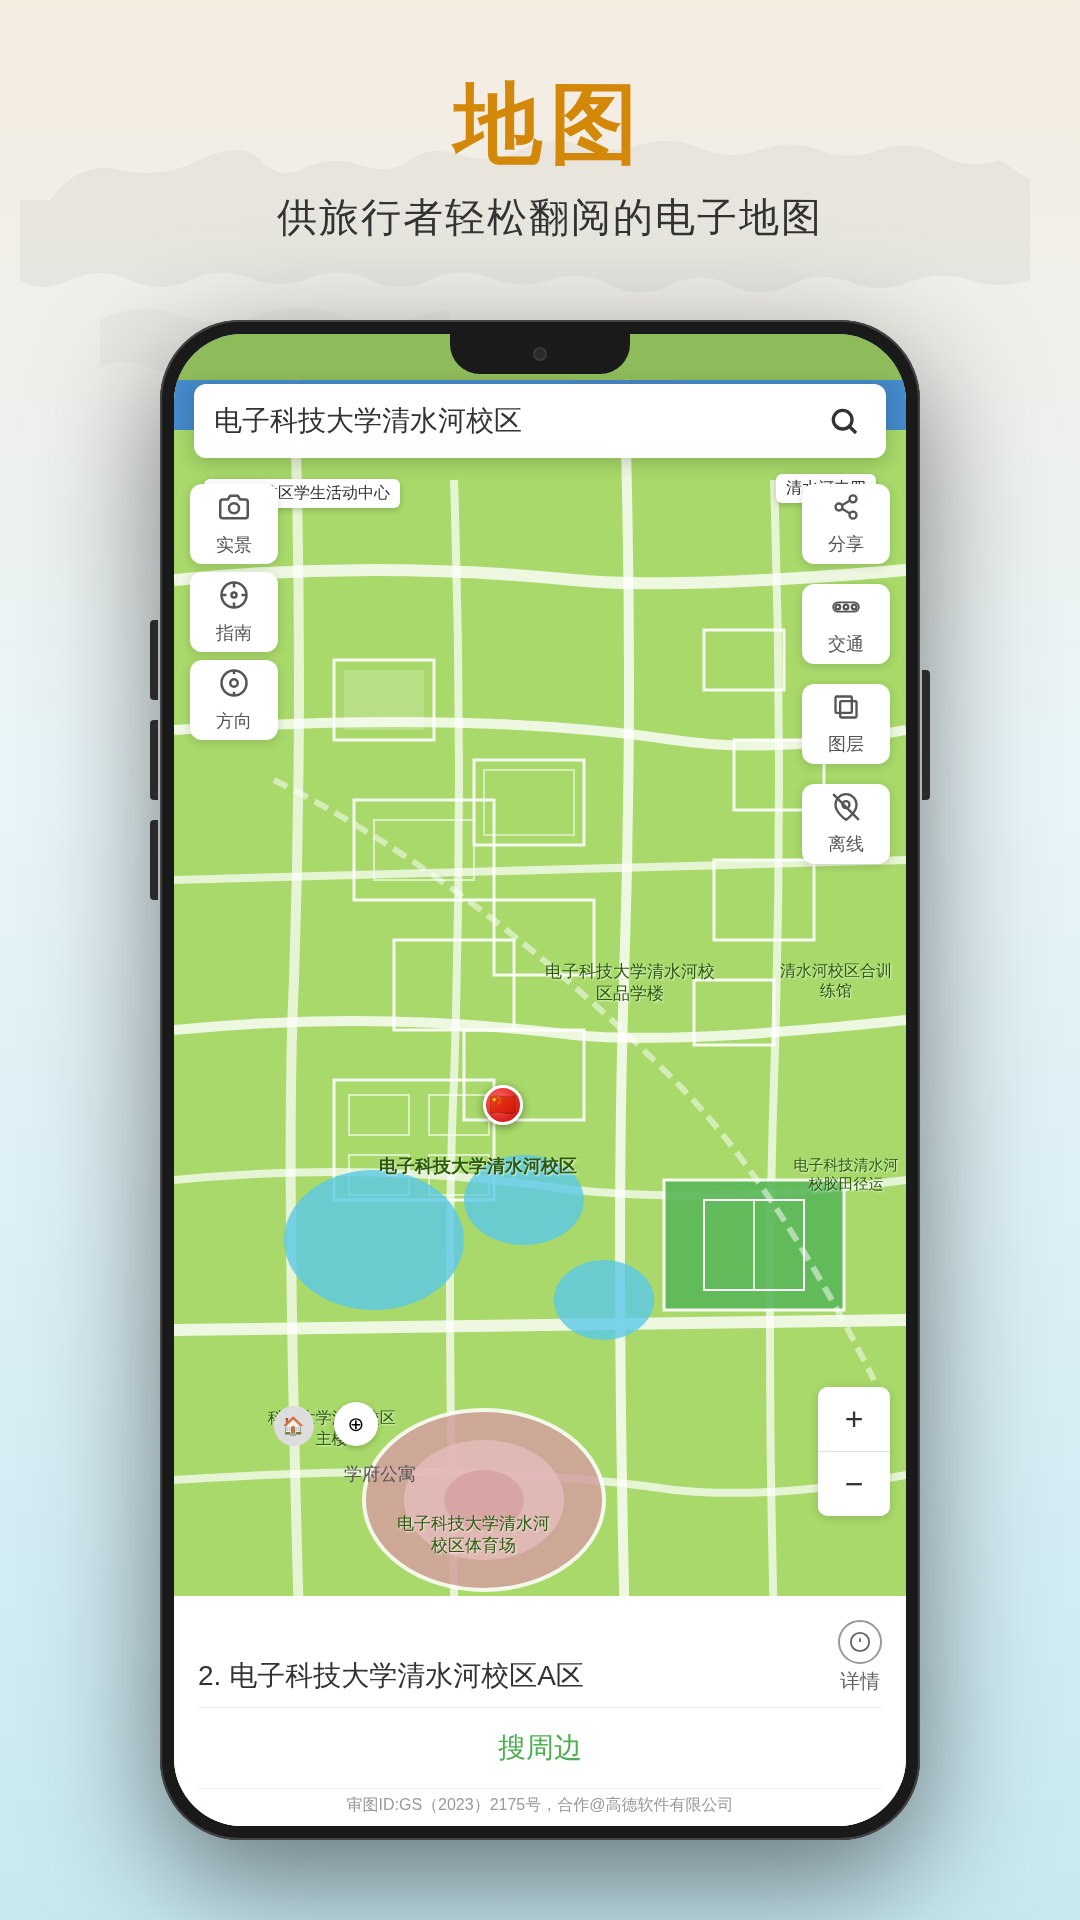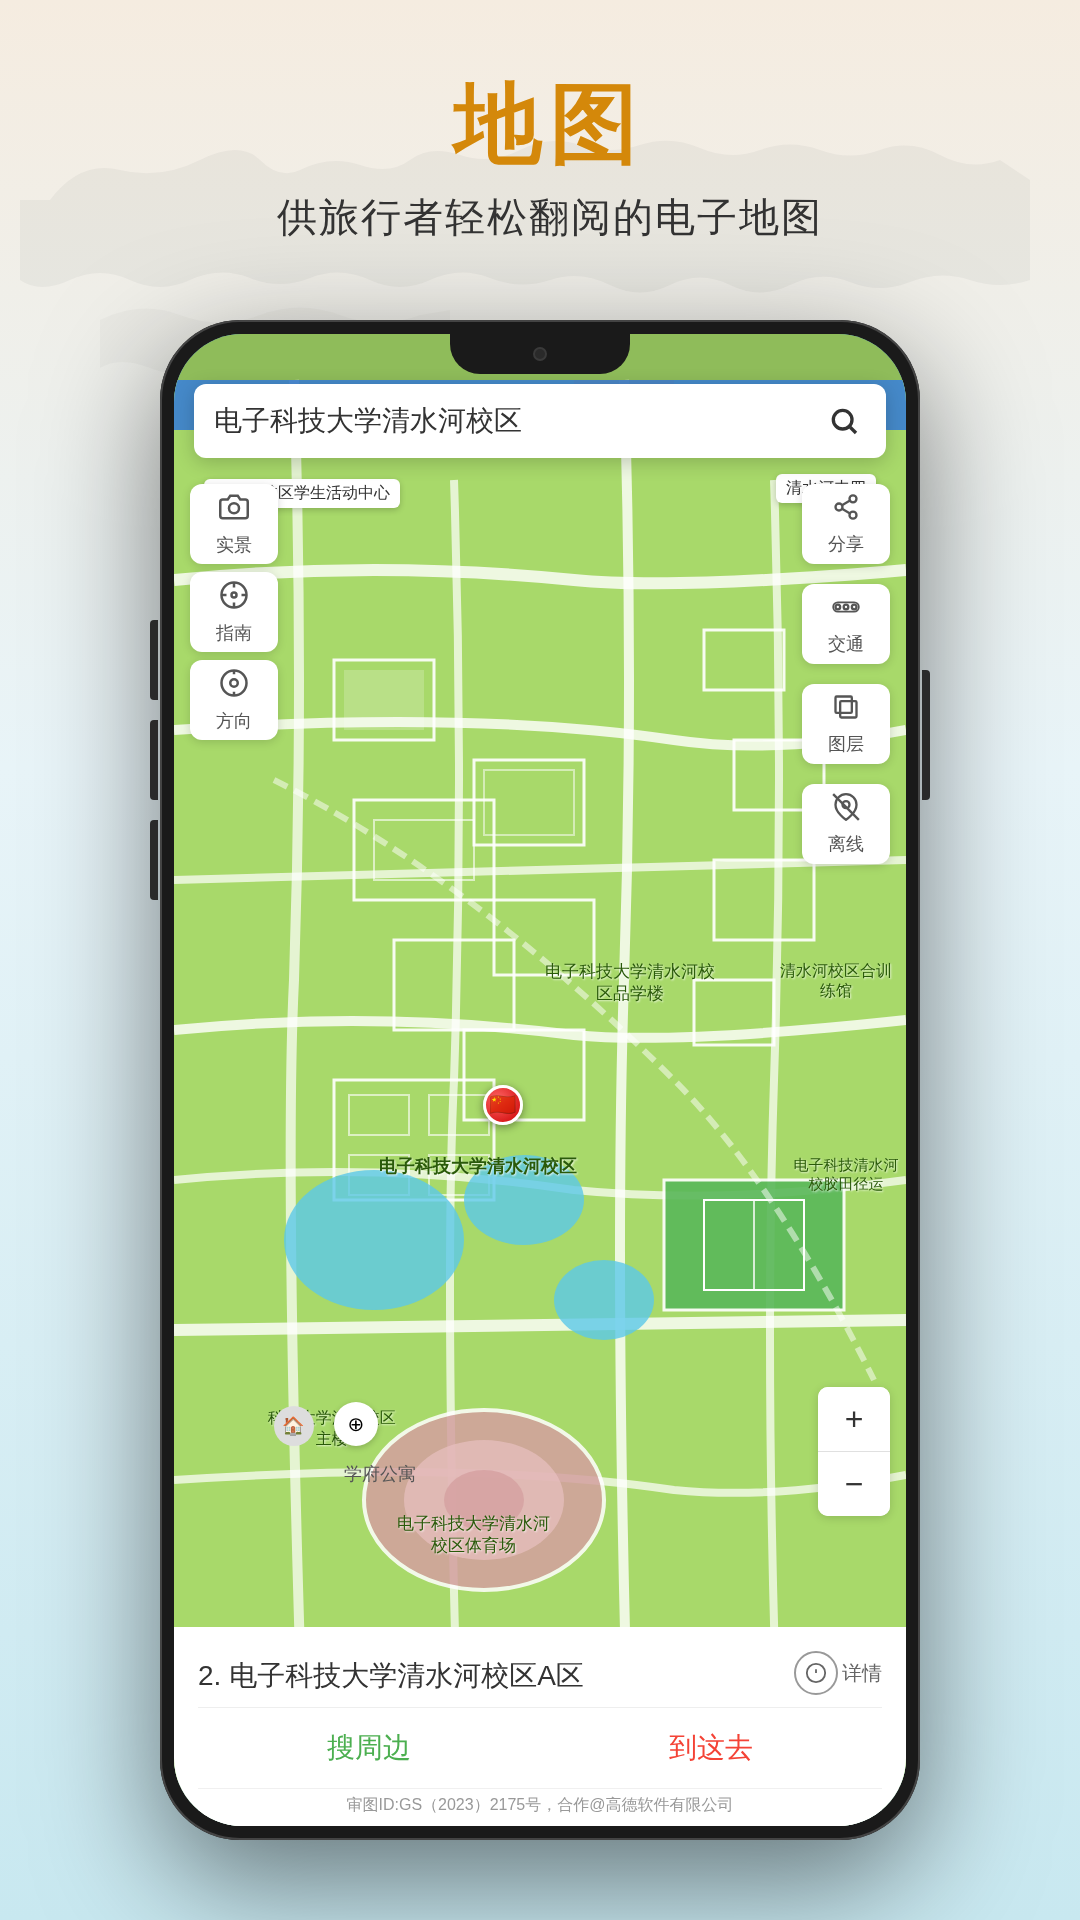--- a/index.html
+++ b/index.html
@@ -264,21 +264,21 @@
 
     .location-title {
       font-size: 28px;
       color: #333;
       font-weight: 500;
       flex: 1;
     }
 
     .location-detail-btn {
       display: flex;
-      flex-direction: row;
+      flex-direction: column;
       align-items: center;
       gap: 4px;
       margin-left: 16px;
     }
 
     .detail-icon {
       width: 44px;
       height: 44px;
       border: 2px solid #999;
       border-radius: 50%;
@@ -641,21 +641,20 @@
                 <svg width="22" height="22" viewBox="0 0 24 24" fill="none" stroke="#666" stroke-width="2">
                   <circle cx="12" cy="12" r="10"></circle>
                   <path d="M12 8v4M12 16h.01"></path>
                 </svg>
               </div>
               <div class="detail-label">详情</div>
             </div>
           </div>
           <div class="action-buttons">
             <button class="action-btn search">搜周边</button>
-            <button class="action-btn navigate">到这去</button>
           </div>
           <div class="copyright-bar">
             <span>审图ID:GS（2023）2175号，合作@高德软件有限公司</span>
           </div>
         </div>
 
       </div>
     </div>
   </div>
 </div>

